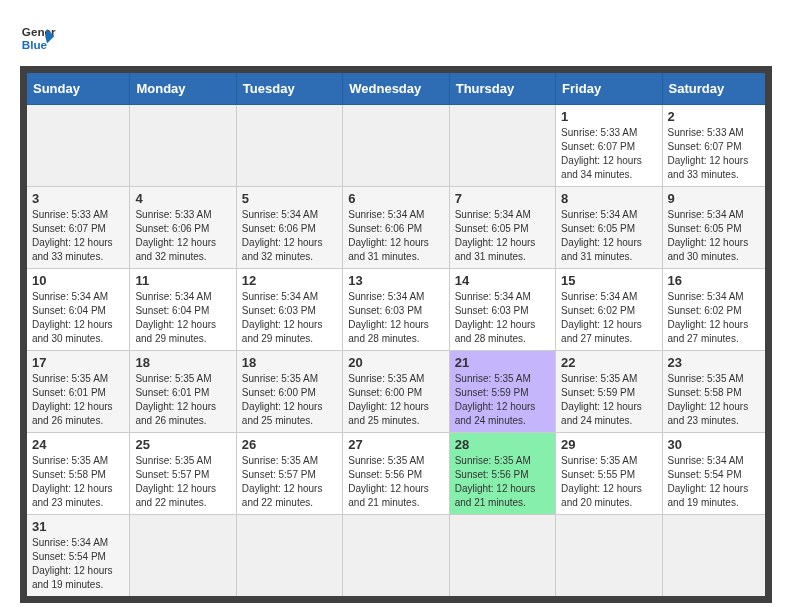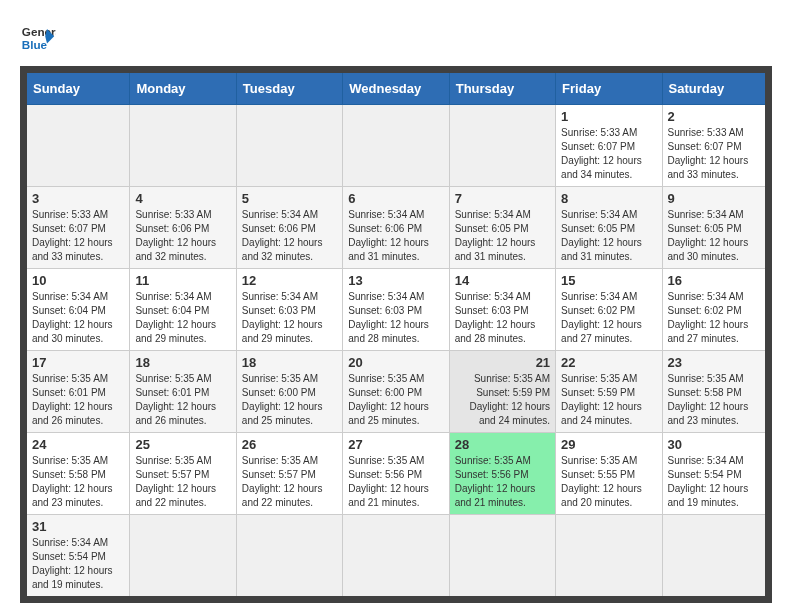--- a/index.html
+++ b/index.html
@@ -239,21 +239,21 @@
           <div class="day-info" style="white-space: pre-line;">Sunrise: 5:35 AM
 Sunset: 6:00 PM
 Daylight: 12 hours and 25 minutes.</div>
         </td>
         <td style="background: rgb(245, 245, 245);">
           <span class="day-number">20</span>
           <div class="day-info" style="white-space: pre-line;">Sunrise: 5:35 AM
 Sunset: 6:00 PM
 Daylight: 12 hours and 25 minutes.</div>
         </td>
-        <td style="background: #e5e5e5; text-align: right;">
+        <td style="background: #c4b5fd;">
           <span class="day-number">21</span>
           <div class="day-info" style="white-space: pre-line;">Sunrise: 5:35 AM
 Sunset: 5:59 PM
 Daylight: 12 hours and 24 minutes.</div>
         </td>
         <td style="background: rgb(245, 245, 245);">
           <span class="day-number">22</span>
           <div class="day-info" style="white-space: pre-line;">Sunrise: 5:35 AM
 Sunset: 5:59 PM
 Daylight: 12 hours and 24 minutes.</div>

